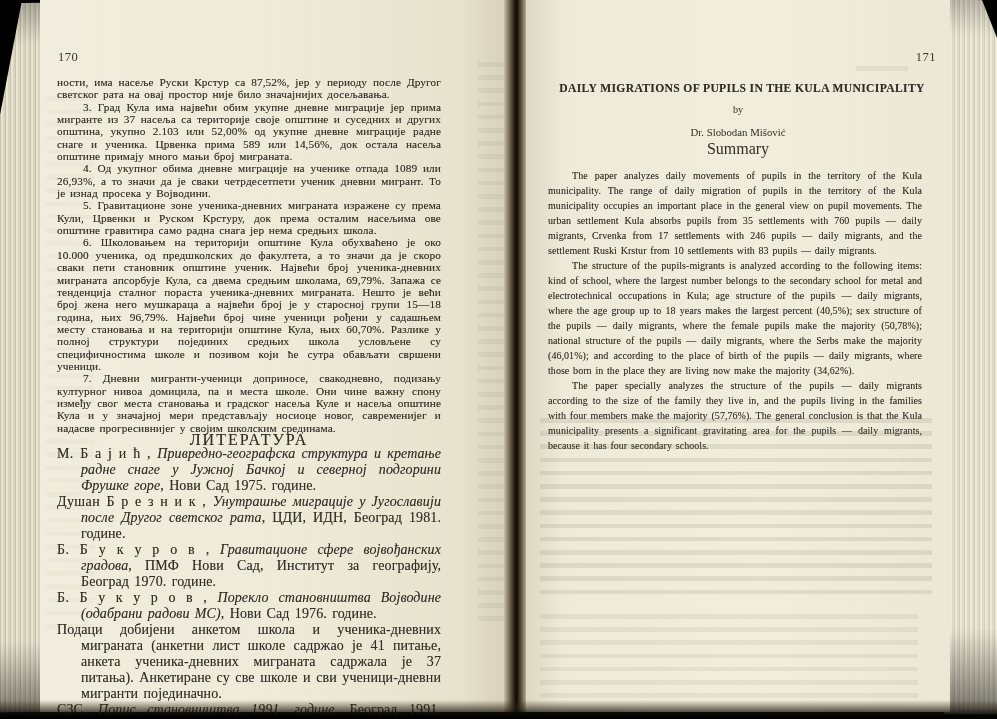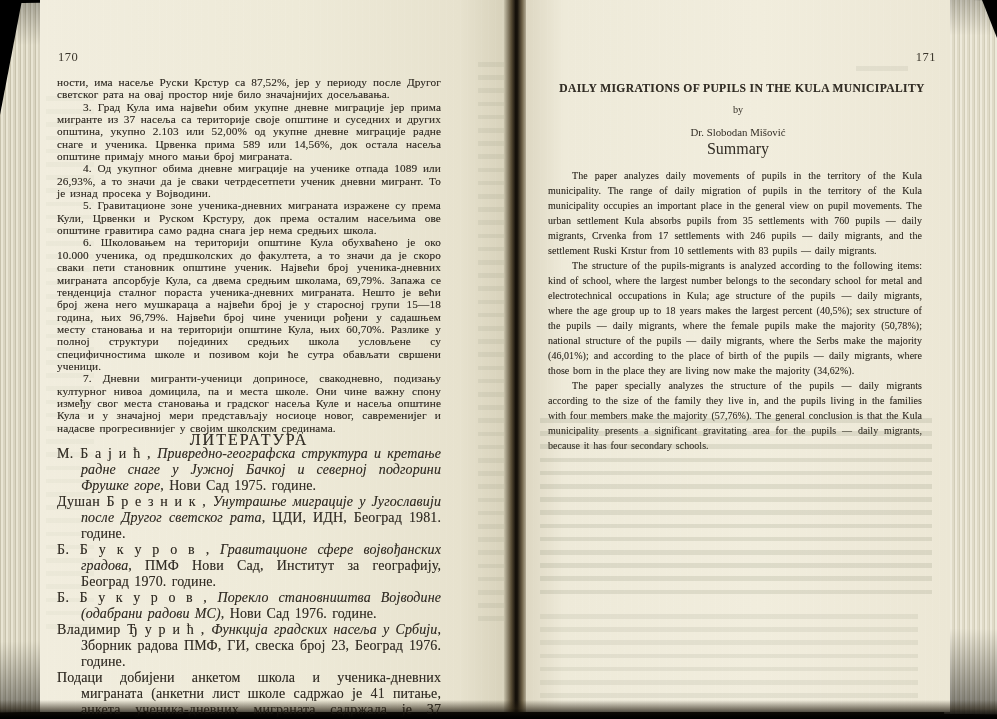--- a/index.html
+++ b/index.html
@@ -118,21 +118,20 @@
     <p>6. Школовањем на територији општине Кула обухваћено је око 10.000 ученика, од предшколских до факултета, а то значи да је скоро сваки пети становник општине ученик. Највећи број ученика-дневних миграната апсорбује Кула, са двема средњим школама, 69,79%. Запажа се тенденција сталног пораста ученика-дневних миграната. Нешто је већи број жена него мушкараца а највећи број је у старосној групи 15—18 година, њих 96,79%. Највећи број чине ученици рођени у садашњем месту становања и на територији општине Кула, њих 60,70%. Разлике у полној структури појединих средњих школа условљене су специфичностима школе и позивом који ће сутра обављати свршени ученици.</p>
     <p>7. Дневни мигранти-ученици доприносе, свакодневно, подизању културног нивоа домицила, па и места школе. Они чине важну спону између свог места становања и градског насеља Куле и насеља општине Кула и у значајној мери представљају носиоце новог, савременијег и надасве прогресивнијег у својим школским срединама.</p>
 
     <p class="lit-heading">ЛИТЕРАТУРА</p>
 
     <div class="bib">
       <p><span class="bib-author">М. Б а ј и ћ , </span><i>Привредно-географска структура и кретање радне снаге у Јужној Бачкој и северној подгорини Фрушке горе</i><span>, Нови Сад 1975. године.</span></p>
       <p><span class="bib-author">Душан Б р е з н и к , </span><i>Унутрашње миграције у Југославији после Другог светског рата</i><span>, ЦДИ, ИДН, Београд 1981. године.</span></p>
       <p><span class="bib-author">Б. Б у к у р о в , </span><i>Гравитационе сфере војвођанских градова</i><span>, ПМФ Нови Сад, Институт за географију, Београд 1970. године.</span></p>
       <p><span class="bib-author">Б. Б у к у р о в , </span><i>Порекло становништва Војводине (одабрани радови МС)</i><span>, Нови Сад 1976. године.</span></p>
-      <p><span class="bib-author">Владимир Ђ у р и ћ , </span><i>Функција градских насеља у Србији</i><span>, Зборник радова ПМФ, ГИ, свеска број 23, Београд 1976. године.</span></p>
       <p><span>Подаци добијени анкетом школа и ученика-дневних миграната (анкетни лист школе садржао је 41 питање, анкета ученика-дневних миграната садржала је 37 питања). Анкетиране су све школе и сви ученици-дневни мигранти појединачно.</span><i></i><span></span></p>
       <p><span>СЗС, </span><i>Попис становништва 1991. године</i><span>, Београд 1991. године.</span></p>
     </div>
   </div>
 
   <div class="gutter"></div>
 
   <div class="page page-right">
     <div class="pageno pageno-right">171</div>
 

